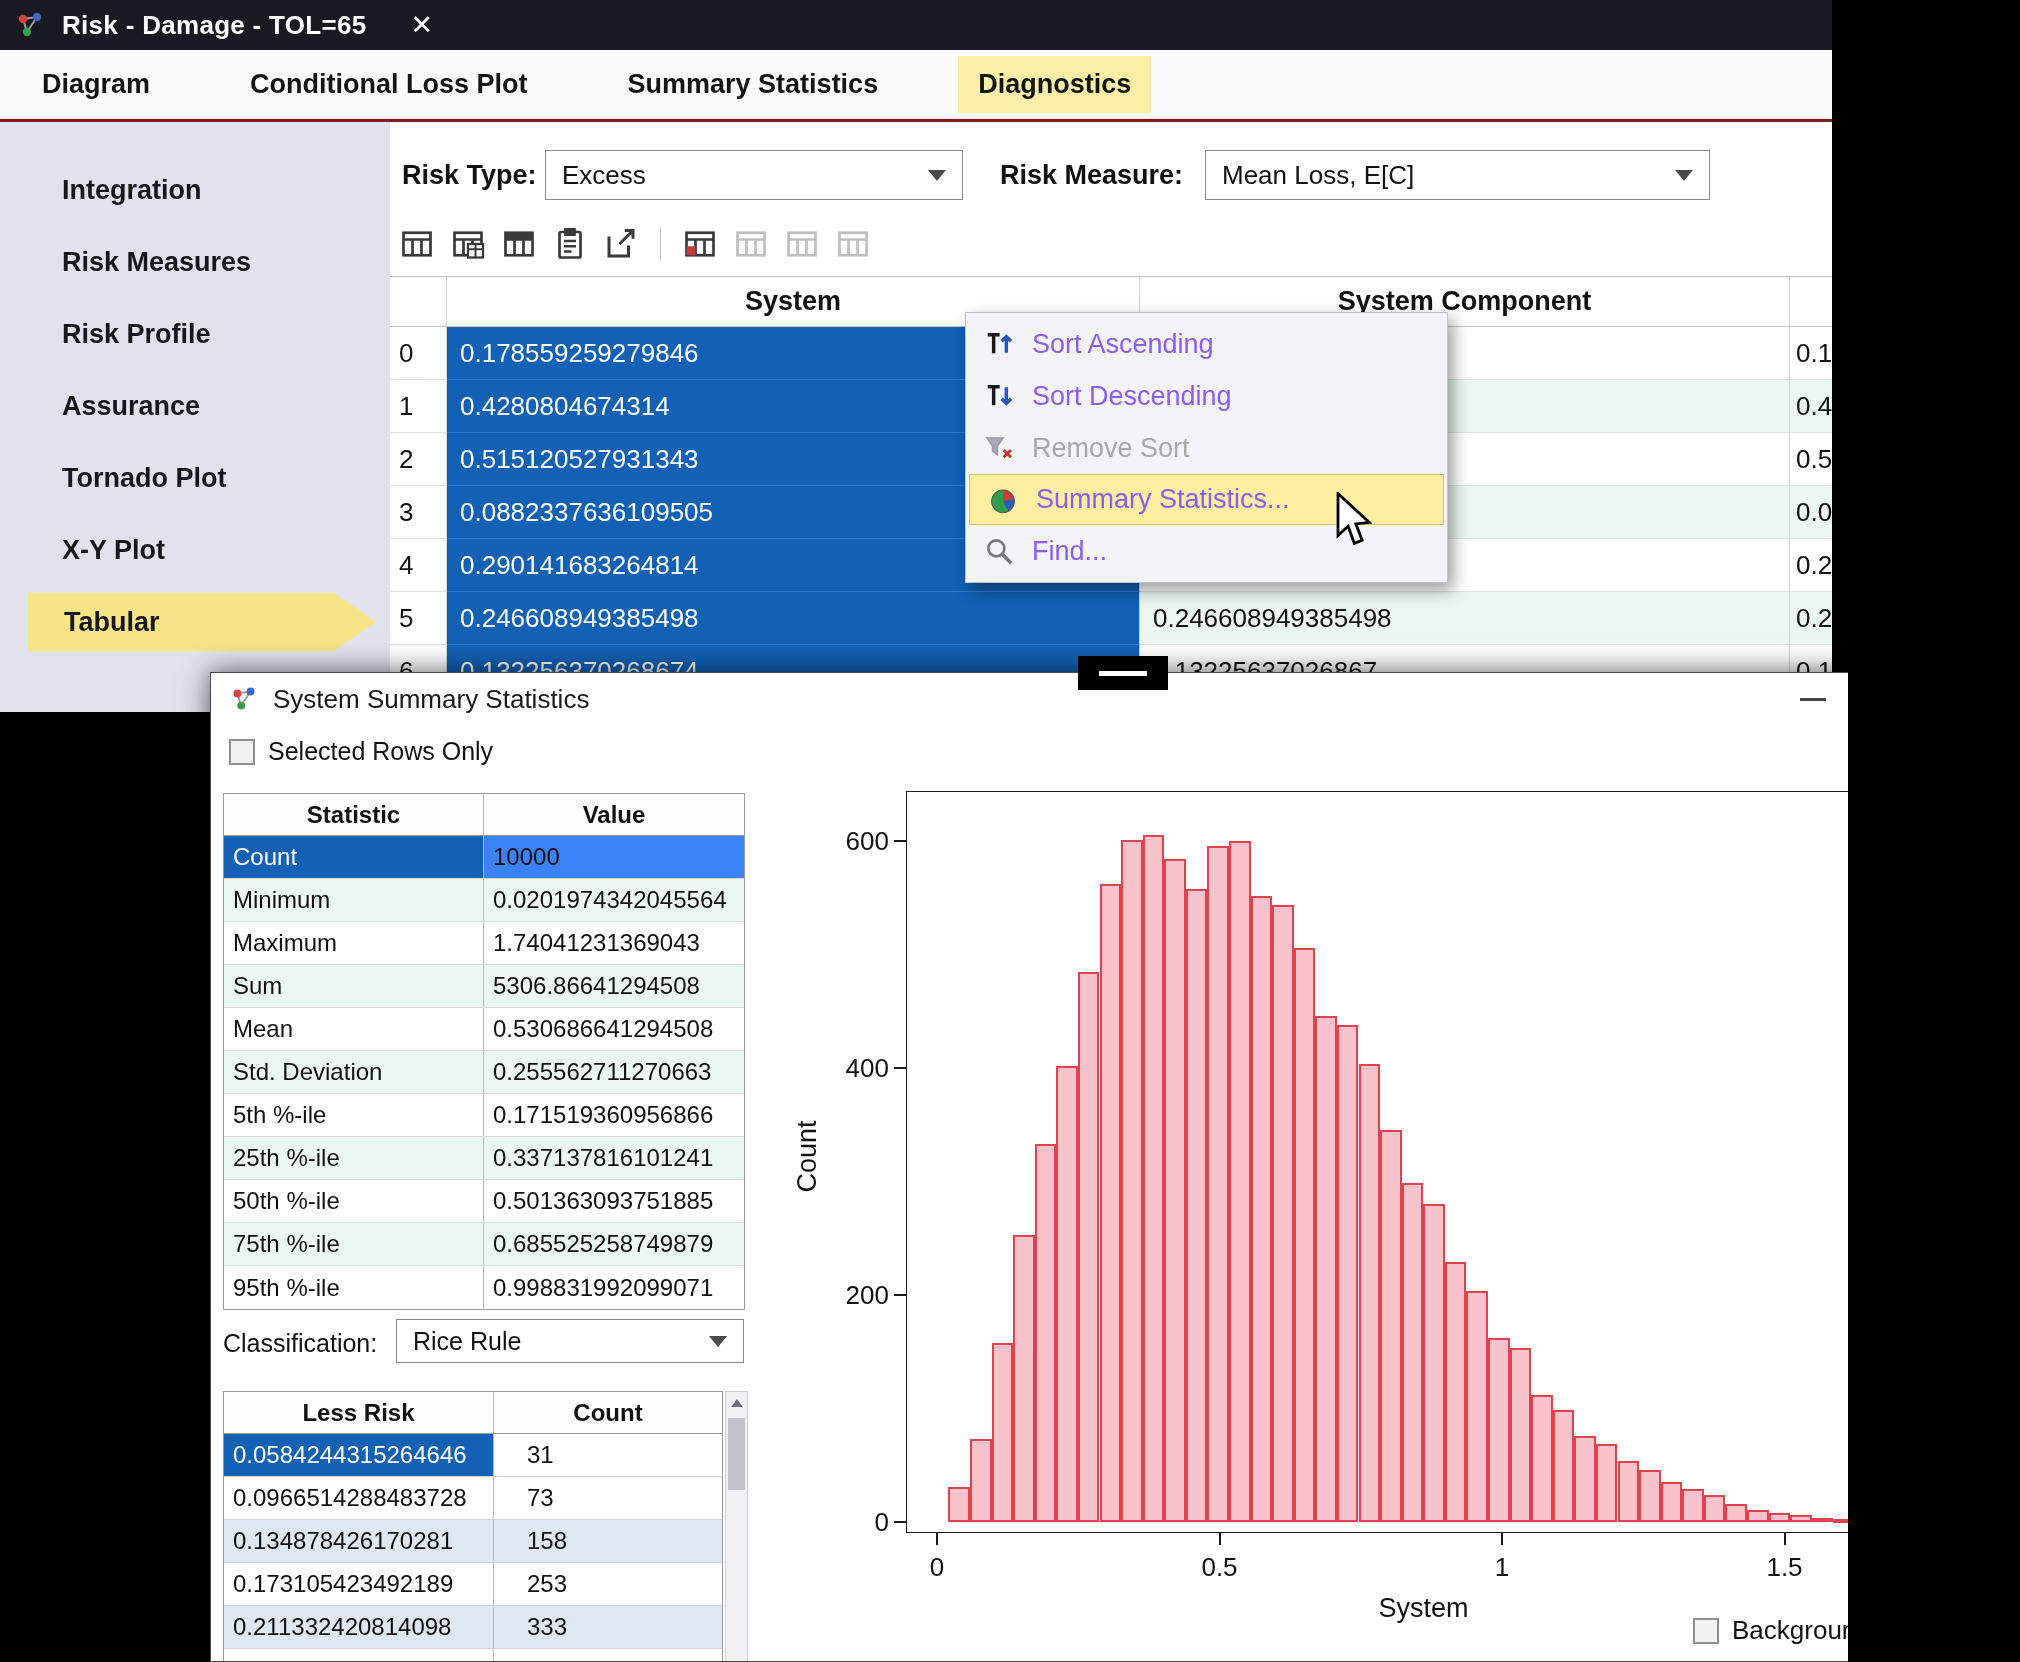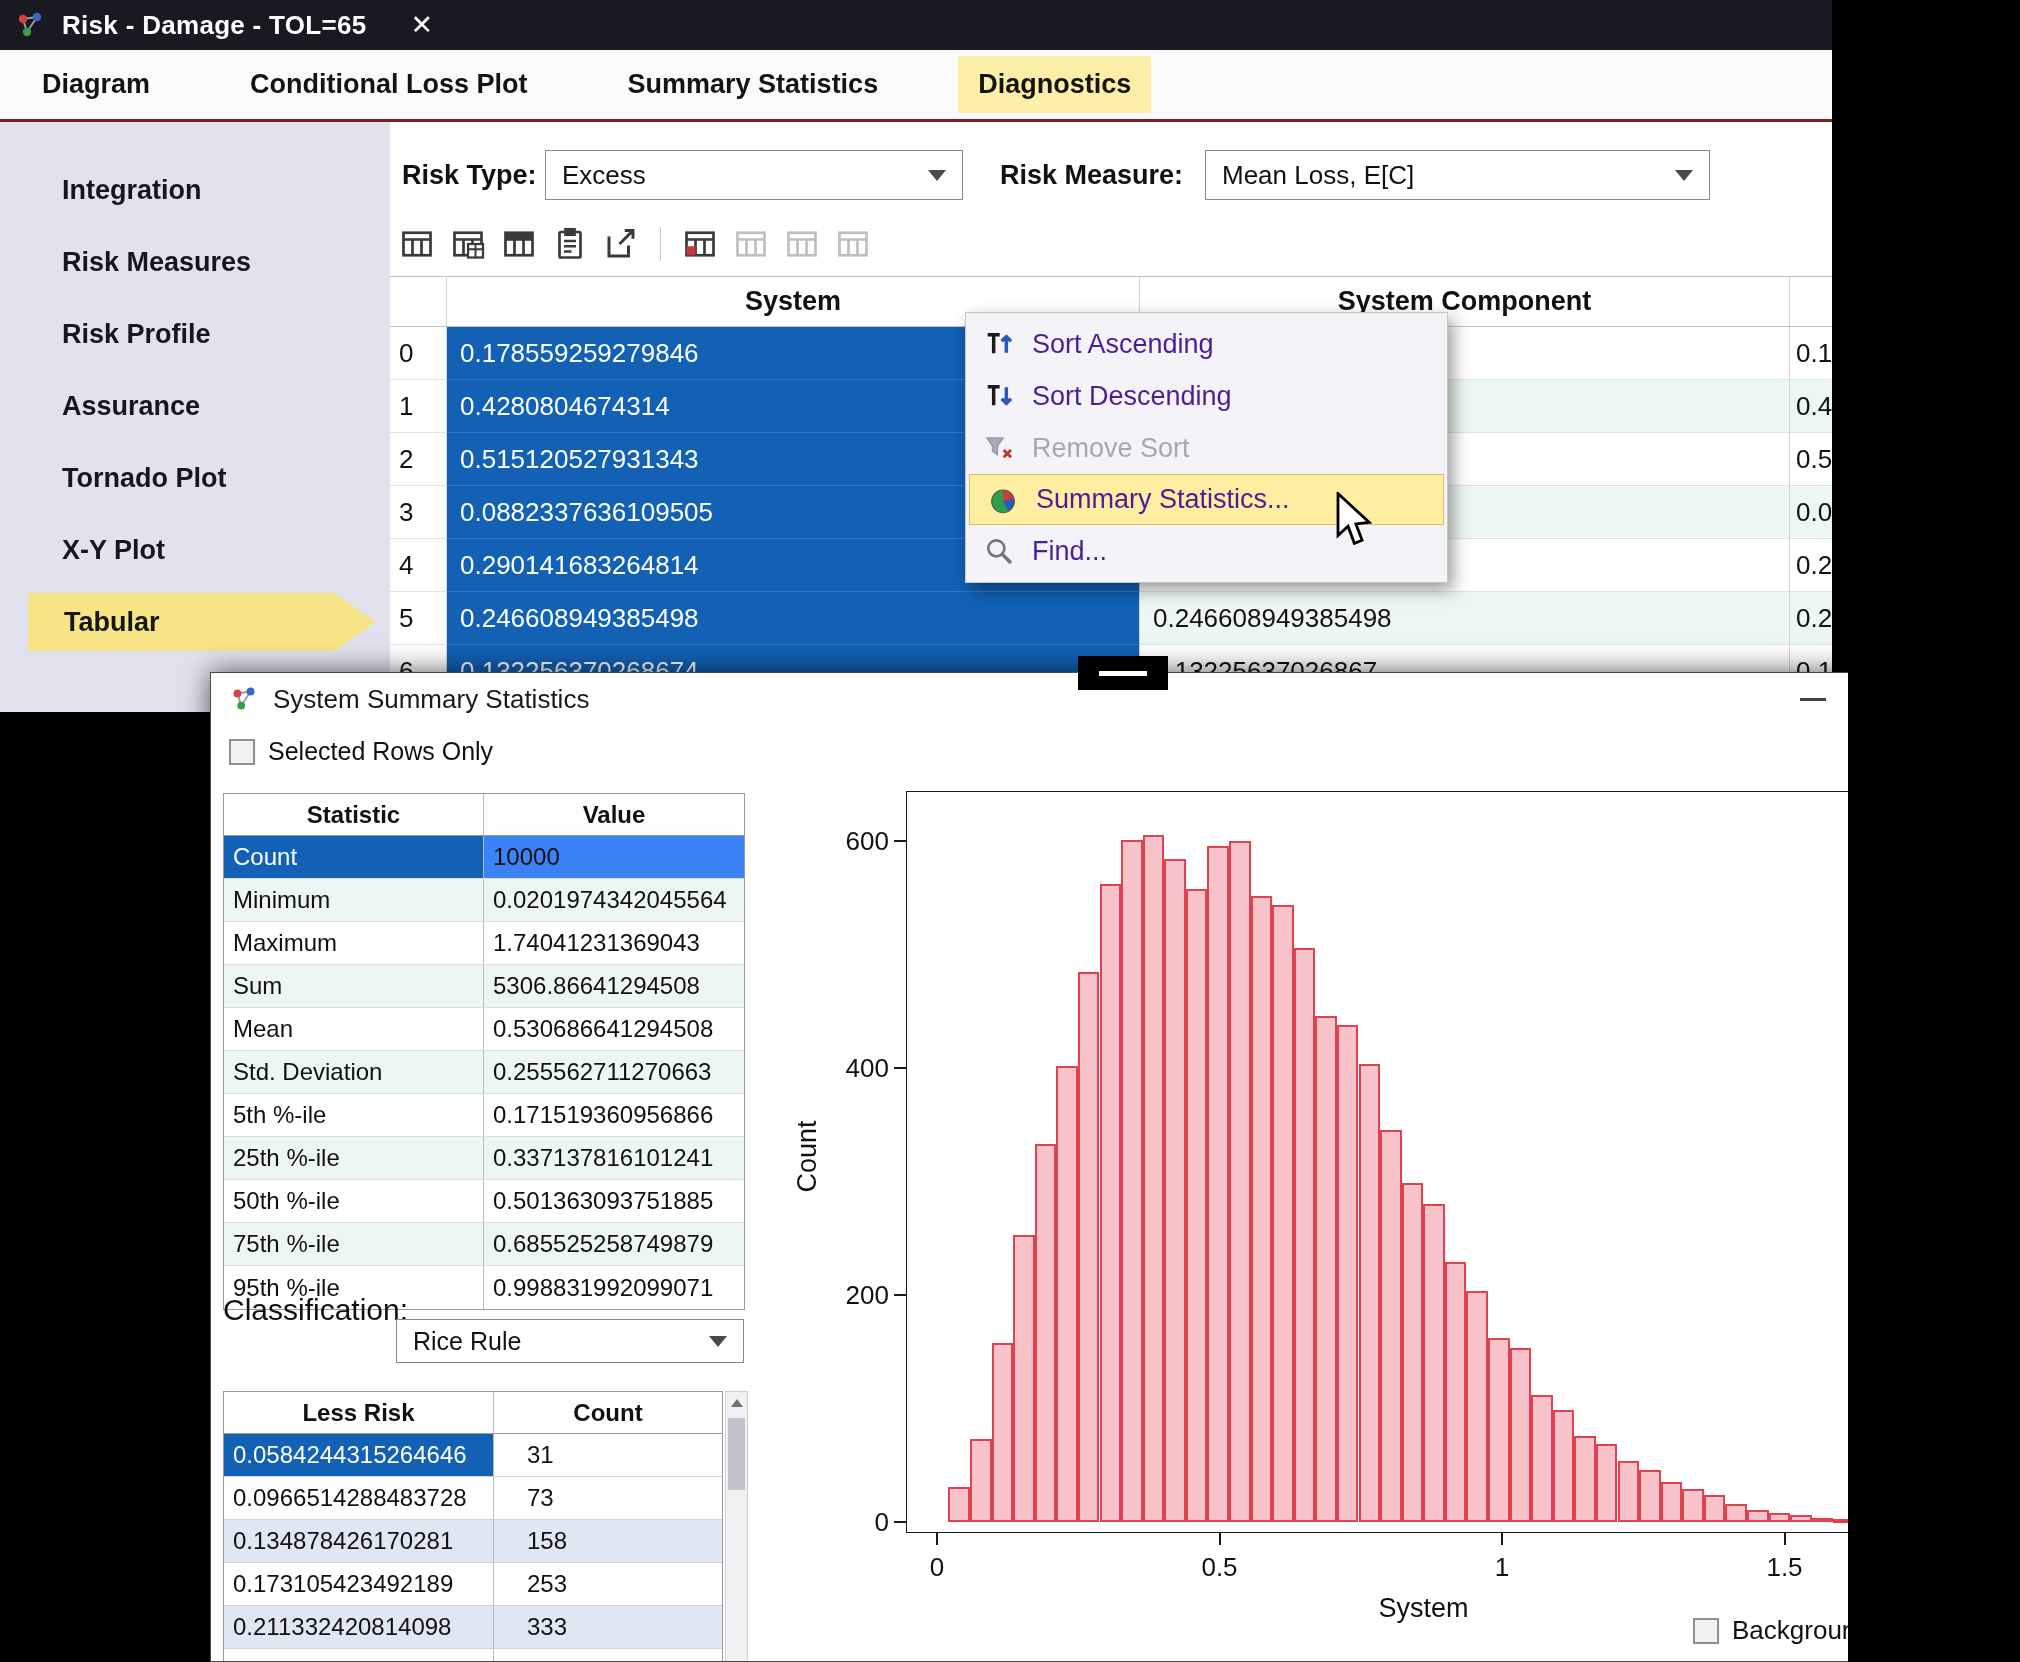--- a/index.html
+++ b/index.html
@@ -49,21 +49,21 @@
   .trow { display:flex; height:53px; }
   .trow > div { display:flex; align-items:center; font-size:26px; color:#111; white-space:nowrap; overflow:hidden; }
   .td-num { width:57px; padding-left:9px; background:#fff; border-right:1px solid #d4d4d4; border-bottom:1px solid #e2e2e2; }
   .td-sys { width:693px; padding-left:13px; background:#1261b5; color:#fff !important; border-right:1px solid #d4d4d4; border-bottom:1px solid #2e79c8; }
   .td-comp { width:650px; padding-left:13px; border-right:1px solid #d4d4d4; border-bottom:1px solid #e2e2e2; background:#fff; }
   .td-third { flex:1; padding-left:6px; border-bottom:1px solid #e2e2e2; background:#fff; }
   .alt { background:#edf7f1 !important; }
 
   .context-menu { position:absolute; left:965px; top:312px; width:483px; background:#f4f4f8; border:1px solid #c4c4cc;
                   box-shadow:5px 7px 16px rgba(0,0,0,.4); padding:5px 0; z-index:5; }
-  .cm-item { height:52px; display:flex; align-items:center; font-size:27px; color:#4c1d95; }
+  .cm-item { height:52px; display:flex; align-items:center; font-size:27px; color:#8b5cf6; }
   .cm-item.disabled { color:#a8a8a8; }
   .cm-item.hl { background:#fdeea2; border:1px solid #dcc25e; margin:0 3px; height:51px; }
   .cm-icon { width:66px; display:flex; align-items:center; justify-content:center; }
   .cursor-svg { position:absolute; left:1332px; top:492px; width:40px; height:56px; z-index:6; }
 
   
   .drag-handle { position:absolute; left:1078px; top:656px; width:90px; height:34px; background:#000; z-index:20;
                  display:flex; align-items:center; justify-content:center; }
   .drag-handle .bar { width:48px; height:5px; background:#fff; }
 
@@ -86,21 +86,21 @@
   .sh-l { width:260px; border-right:1px solid #b9b9b9; } .sh-v { flex:1; }
   .sr { display:flex; height:43px; border-bottom:1px solid #dcdcdc; background:#fff; }
   .sr:last-child { border-bottom:none; }
   .sr > div { display:flex; align-items:center; padding-left:9px; white-space:nowrap; overflow:hidden; }
   .sr-l { width:260px; border-right:1px solid #b9b9b9; }
   .sr-v { flex:1; }
   .sr.alt { background:#edf7f1; }
   .sr-l.sel { background:#1261b5; color:#fff; }
   .sr-v.selv { background:#3b82f6; }
 
-  .class-lbl { position:absolute; left:12px; top:620px; font-size:30px; color:#111; }
+  .class-lbl { position:absolute; left:12px; top:656px; font-size:25px; color:#111; }
   .dd-class { left:185px; top:646px; width:348px; height:44px; font-size:25px; }
 
   .classt { position:absolute; left:12px; top:718px; width:500px; border:1px solid #9a9a9a; font-size:24px; color:#111; }
   .ch-l { width:270px; border-right:1px solid #b9b9b9; } .ch-v { flex:1; }
   .cr { display:flex; height:43px; border-bottom:1px solid #d2d2d2; background:#fff;gap:24px; }
   .cr > div { display:flex; align-items:center; padding-left:9px; white-space:nowrap; overflow:hidden; }
   .cr-l { width:270px; border-right:1px solid #b9b9b9; }
   .cr-v { flex:1; background:#fff; }
   .cr.altb { background:#dfe7f2; } .cr.altb .cr-v { background:#dfe7f2; }
   .cr-l.sel { background:#1261b5; color:#fff; }

